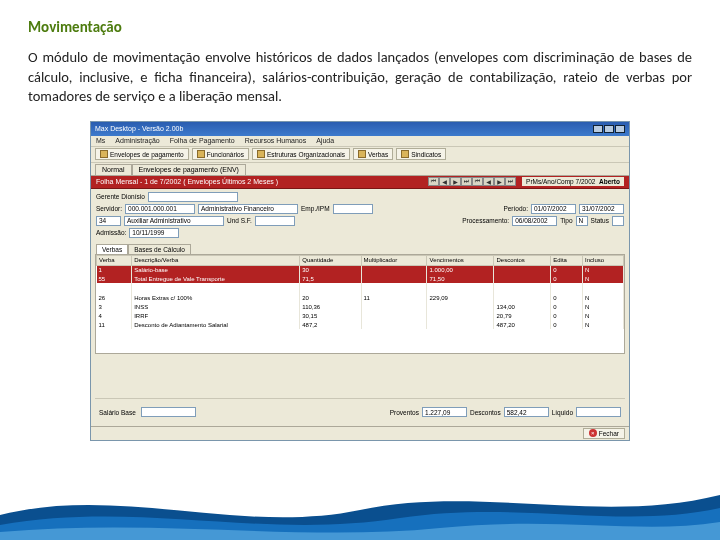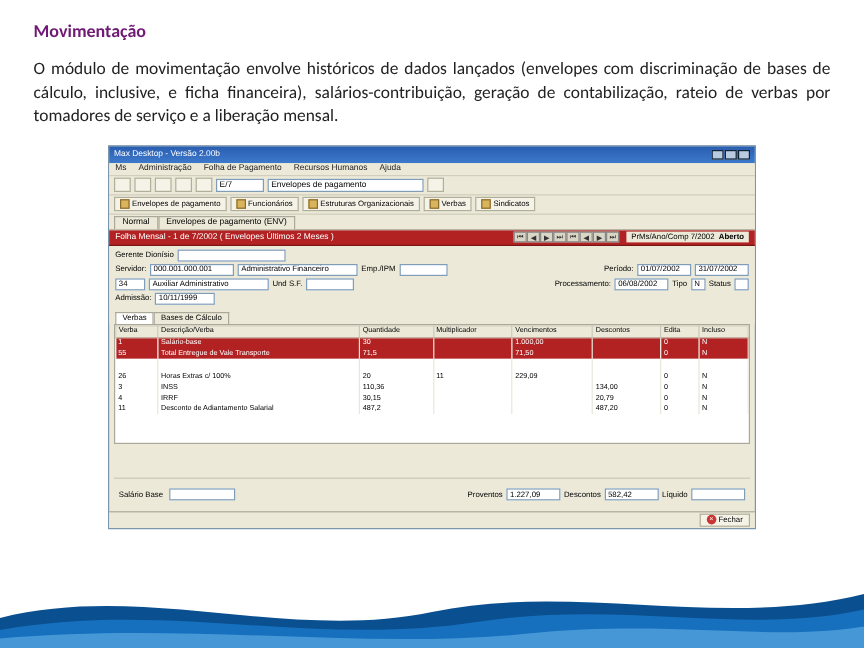--- a/index.html
+++ b/index.html
@@ -1,18 +1,18 @@
 <!DOCTYPE html>
 <html><head>
 <meta charset="utf-8">
 <style>
   * { box-sizing: border-box; margin: 0; padding: 0; }
   body { width: 720px; height: 540px; font-family: Calibri, Arial, sans-serif; background: #fff; position: relative; overflow: hidden; }
   .doc { padding: 18px 28px 0 28px; }
-  .doc-title { font-size: 15px; font-weight: bold; margin-bottom: 12px; color: #701a75; }
+  .doc-title { font-size: 15px; font-weight: bold; margin-bottom: 12px; color: #4d7c0f; }
   .doc-body { font-size: 14.5px; color: #222; line-height: 1.35; text-align: justify; margin-bottom: 14px; }
   .screenshot { margin: 0 auto; width: 540px; height: 320px; background: #ece9d8; border: 1px solid #7a96ac; font-family: Tahoma, Arial, sans-serif; font-size: 7px; color: #000; position: relative; }
   .titlebar { height: 14px; background: linear-gradient(#2a5db0,#3d7acc); color: #fff; display: flex; align-items: center; padding: 0 4px; font-size: 7px; }
   .titlebar .ctrl { margin-left: auto; display: flex; gap: 1px; }
   .titlebar .ctrl span { width: 10px; height: 8px; background: #b8cbe0; border: 1px solid #123; display: inline-block; }
   .menubar { height: 11px; background: #ece9d8; display: flex; gap: 10px; padding: 0 5px; align-items: center; font-size: 7px; color: #222; border-bottom: 1px solid #cac7b6; }
   .toolbar1 { height: 16px; background: #ece9d8; display: flex; align-items: center; gap: 3px; padding: 0 4px; border-bottom: 1px solid #cac7b6; }
   .toolbar1 .btn { width: 14px; height: 12px; background: #f5f3e8; border: 1px solid #b0ad98; }
   .toolbar1 input { height: 11px; font-size: 7px; border: 1px solid #7f9db9; background: #fff; padding: 0 2px; }
   .toolbar2 { height: 16px; background: #ece9d8; display: flex; align-items: center; gap: 3px; padding: 0 4px; border-bottom: 1px solid #cac7b6; }
@@ -61,30 +61,20 @@
         <span></span>
       </div>
     </div>
     <div class="menubar">
       <span>Ms</span>
       <span>Administração</span>
       <span>Folha de Pagamento</span>
       <span>Recursos Humanos</span>
       <span>Ajuda</span>
     </div>
-    <div class="toolbar1">
-      <span class="btn"></span>
-      <span class="btn"></span>
-      <span class="btn"></span>
-      <span class="btn"></span>
-      <span class="btn"></span>
-      <input style="width: 40px;" value="E/7">
-      <input style="width: 130px;" value="Envelopes de pagamento">
-      <span class="btn"></span>
-    </div>
     <div class="toolbar2">
       <div class="tab">
           <span class="ico"></span>
           <span>Envelopes de pagamento</span>
         </div>
       <div class="tab">
           <span class="ico"></span>
           <span>Funcionários</span>
         </div>
       <div class="tab">

